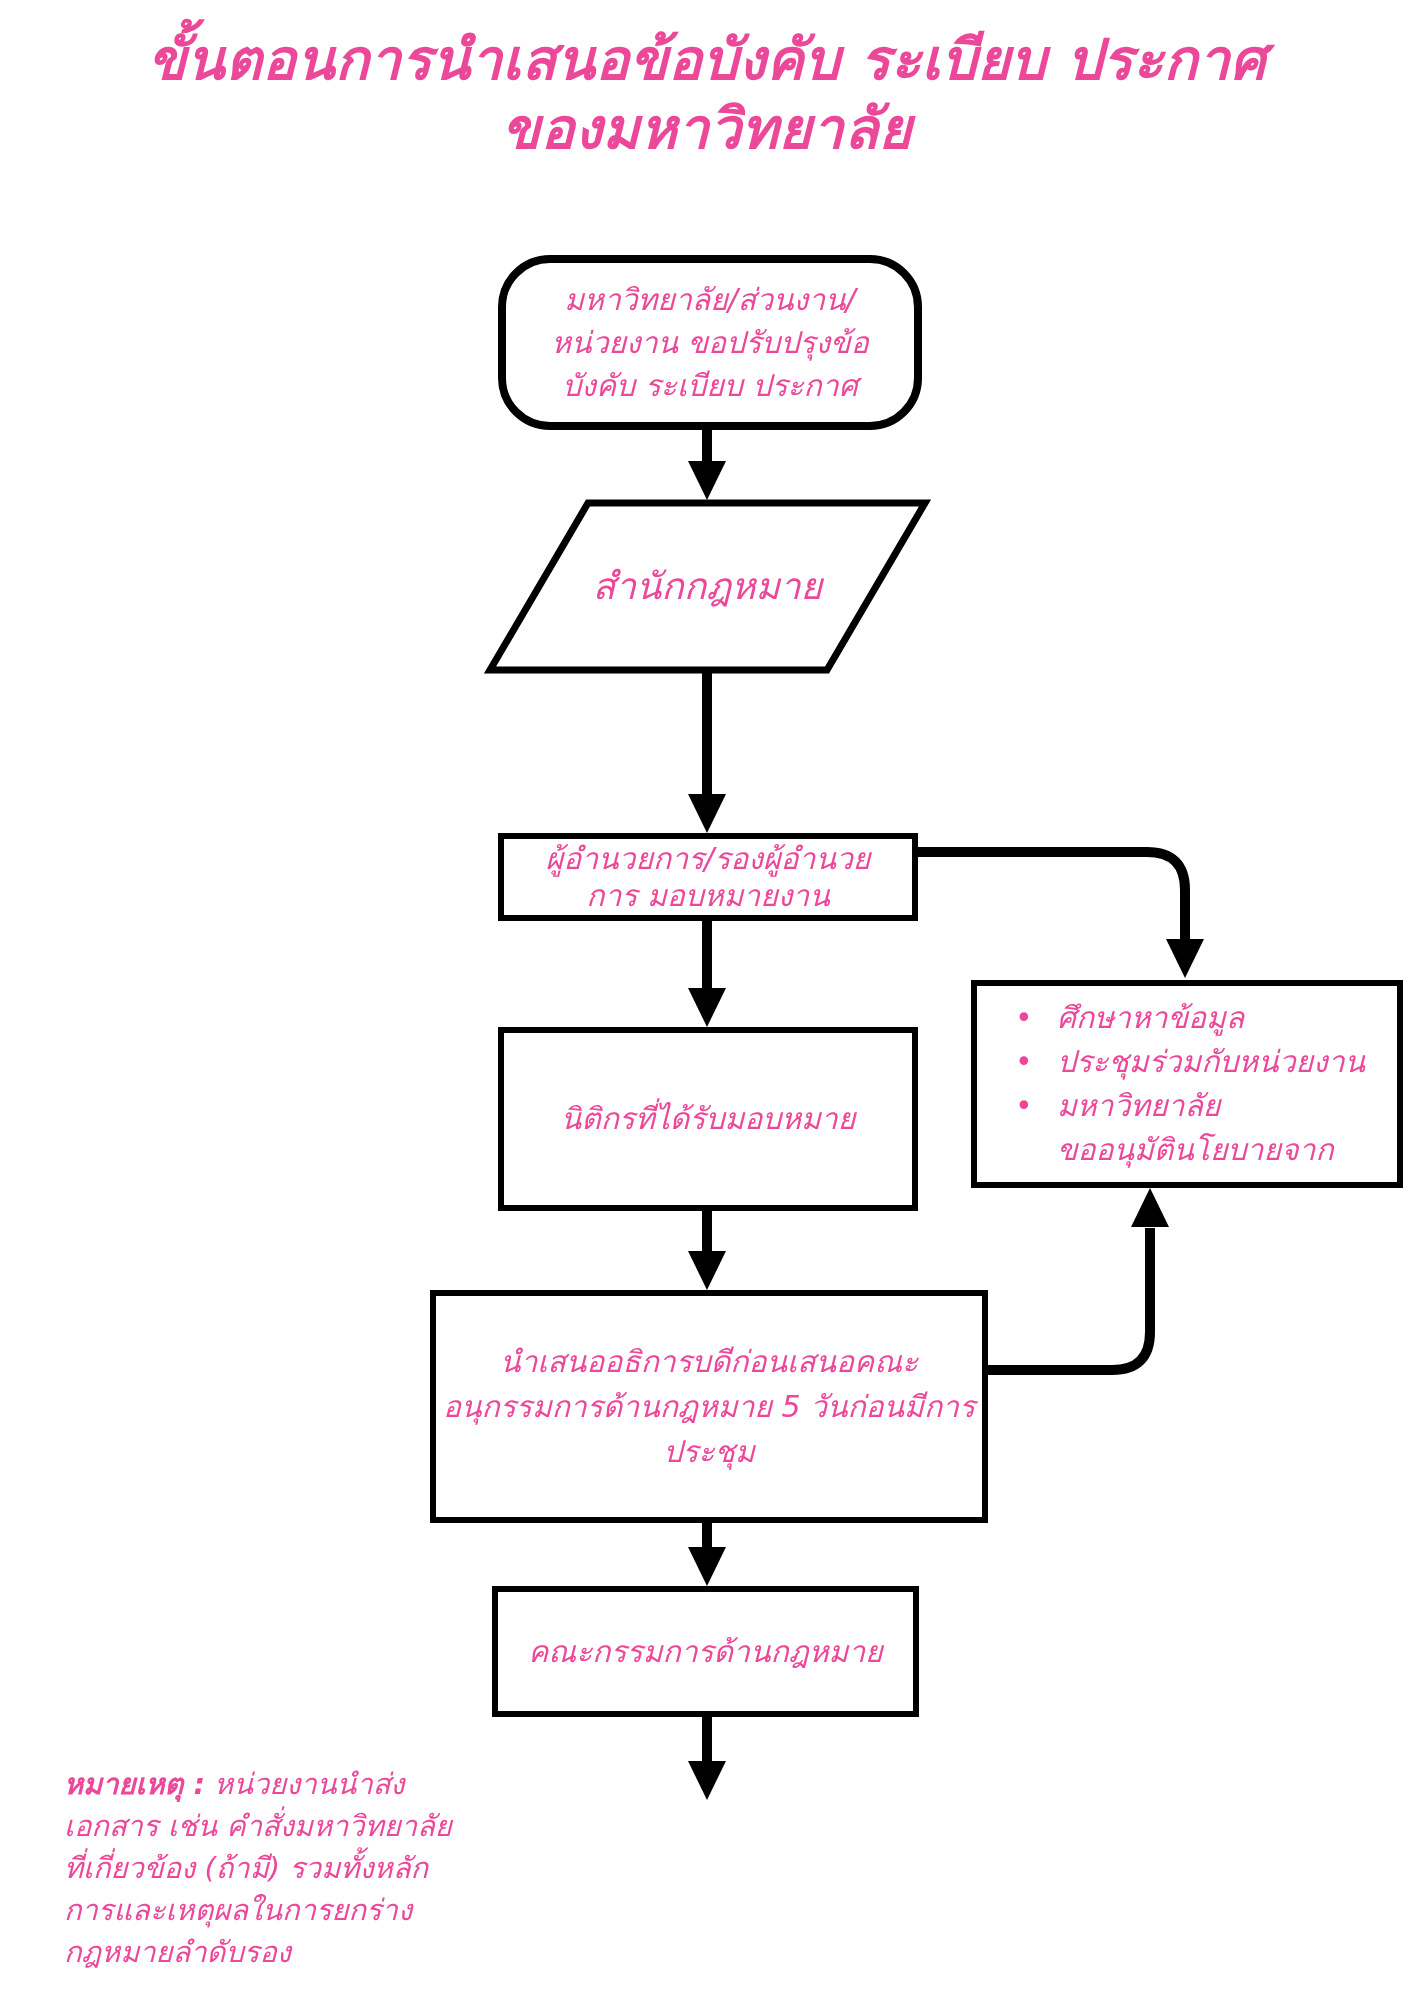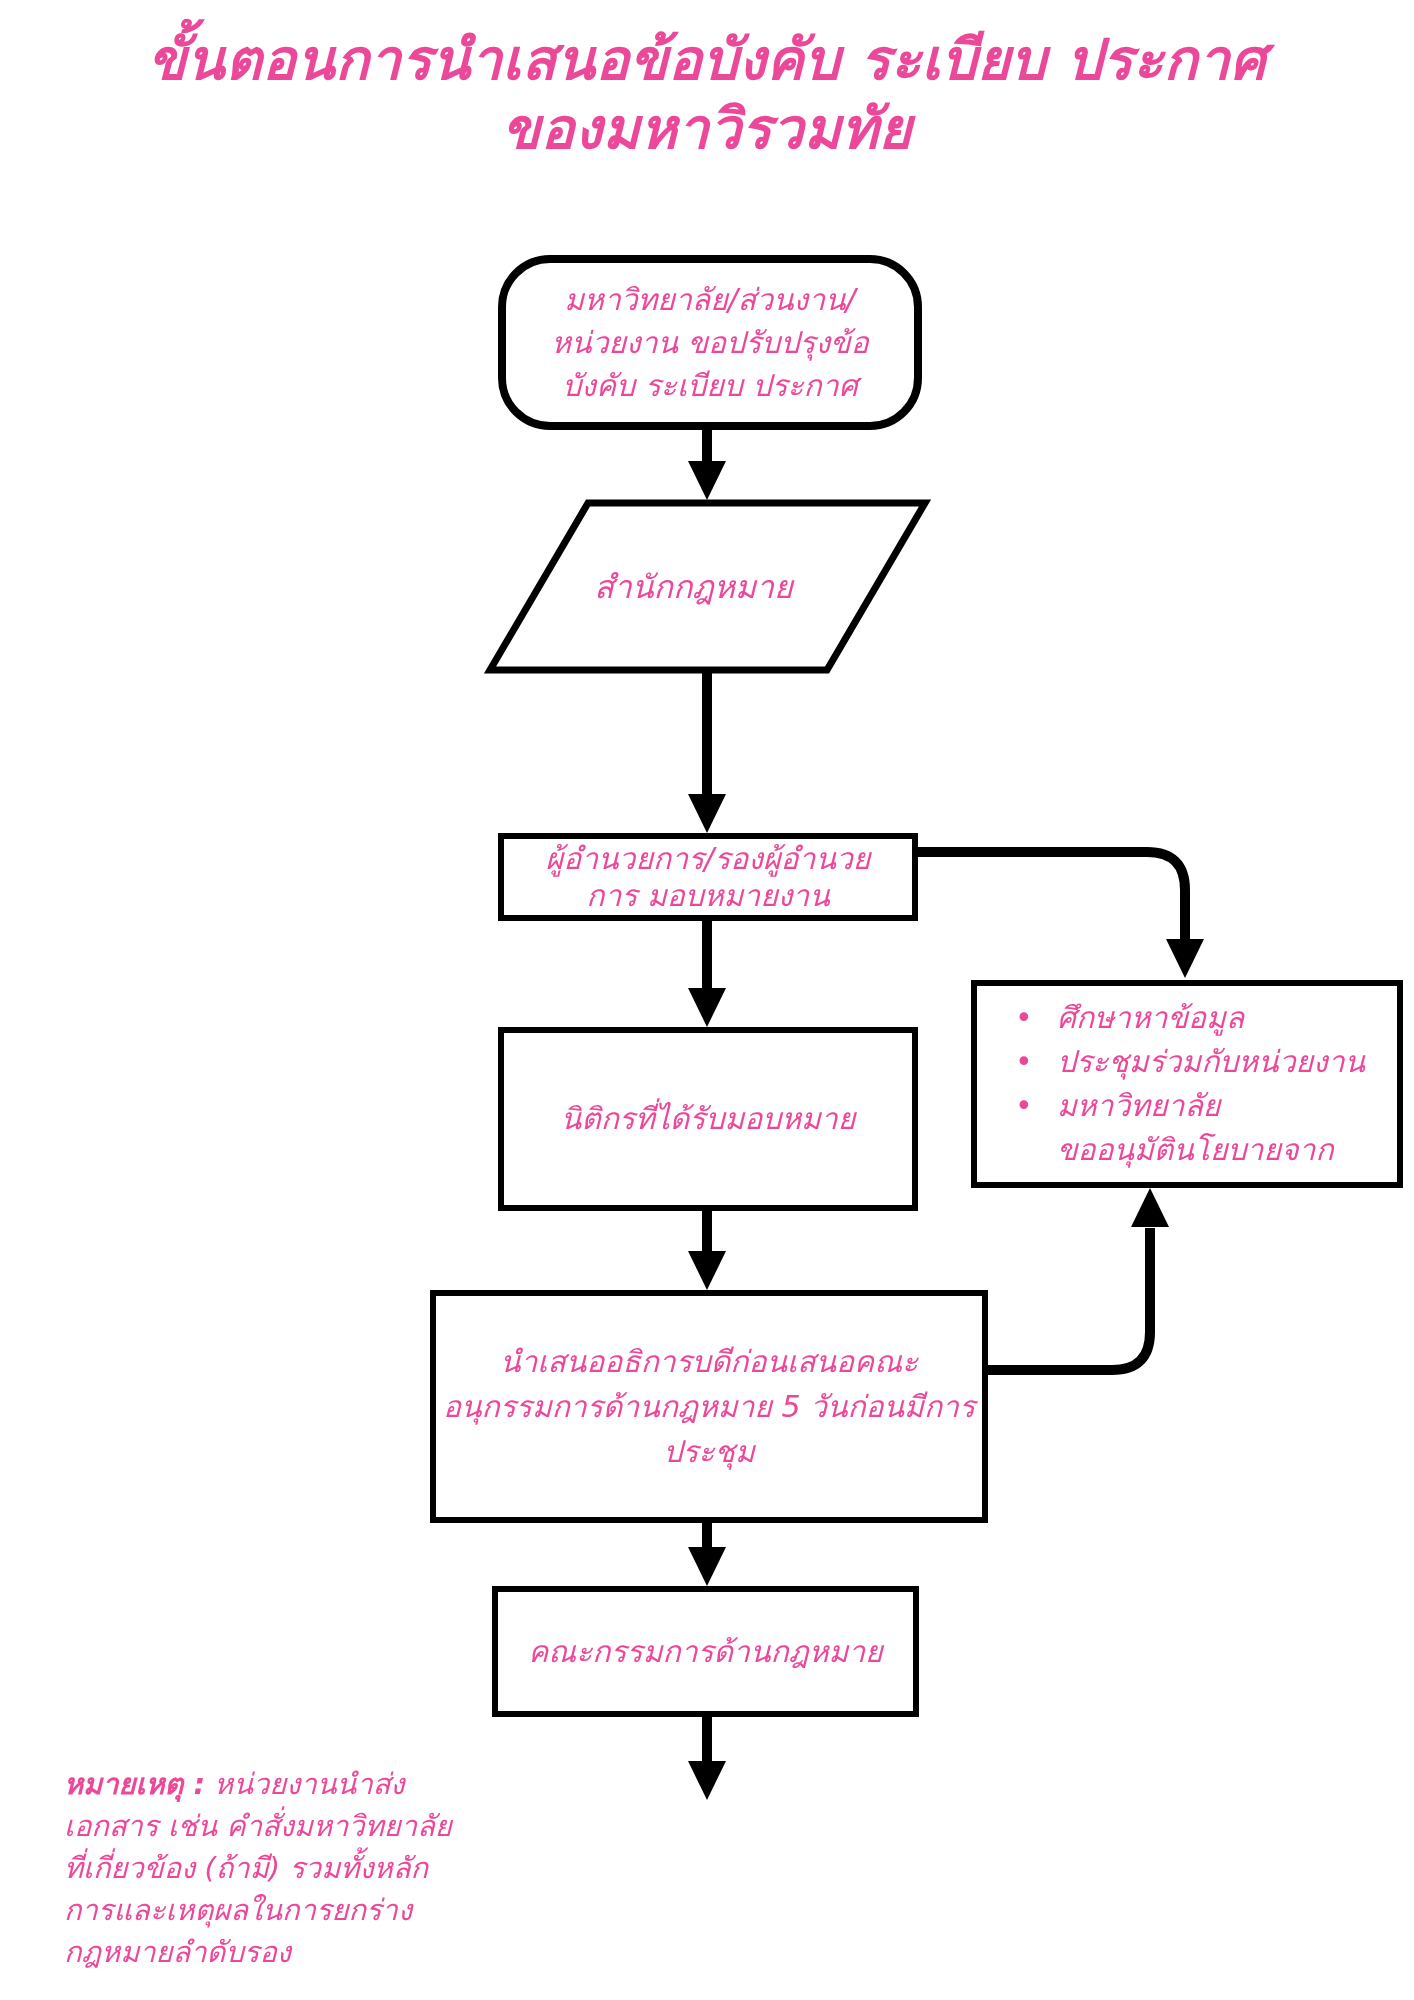--- a/index.html
+++ b/index.html
@@ -59,42 +59,42 @@
     align-items: flex-start;
     justify-content: center;
     text-align: left;
     padding: 8px 8px 8px 38px;
   }
   .bullet-item { display: flex; align-items: flex-start; }
   .bullet-dot  { width: 42px; line-height: 44px; font-size: 30px; }
   .bullet-text .line { line-height: 44px; }
   .para-label {
     position: absolute;
-    left: 476px; top: 503px; width: 435px; height: 167px;
+    left: 490px; top: 503px; width: 435px; height: 167px;
     display: flex; align-items: center; justify-content: center;
-    font-size: 32px;
+    font-size: 37px;
     z-index: 2;
   }
   .note {
     position: absolute;
     left: 64px; top: 1763px; width: 410px;
     font-size: 29px;
     z-index: 2;
   }
   .note-line { line-height: 42px; white-space: nowrap; }
   .note-label { font-weight: 700; margin-right: 9px; }
 </style>
 </head>
 <body>
 
 <div class="page">
 
   <div class="title">
     <div>ขั้นตอนการนำเสนอข้อบังคับ ระเบียบ ประกาศ</div>
-    <div>ของมหาวิรวมทัย</div>
+    <div>ของมหาวิทยาลัย</div>
   </div>
 
   <svg class="layer" viewBox="0 0 1414 2000">
     <g stroke="#000000" stroke-width="10" fill="none">
       <path d="M707 428 V462"></path>
       <path d="M707 668 V795"></path>
       <path d="M707 918 V989"></path>
       <path d="M707 1209 V1252"></path>
       <path d="M707 1521 V1548"></path>
       <path d="M707 1716 V1762"></path>

